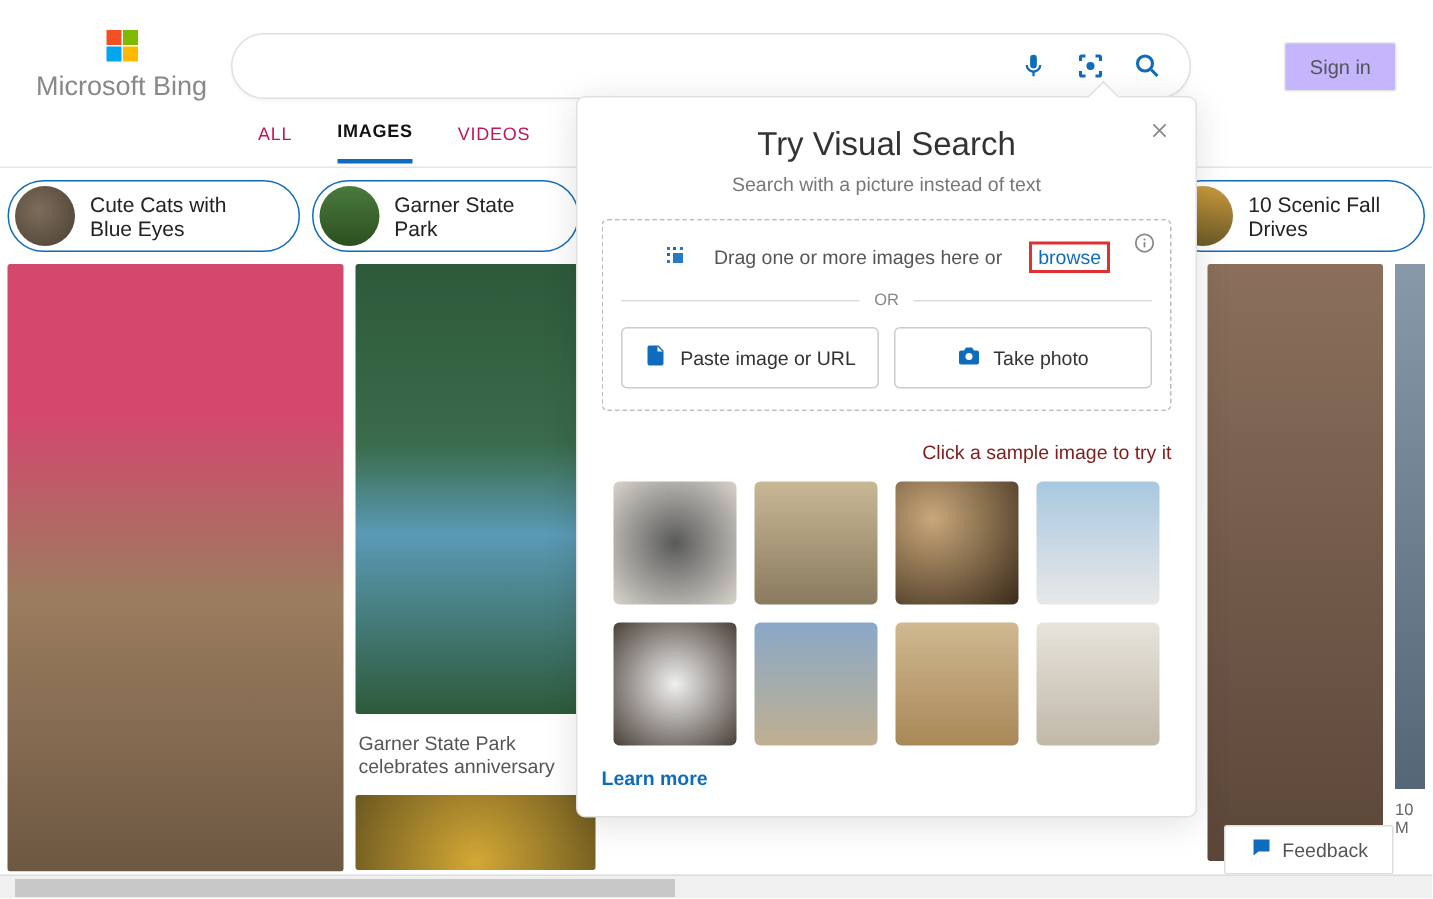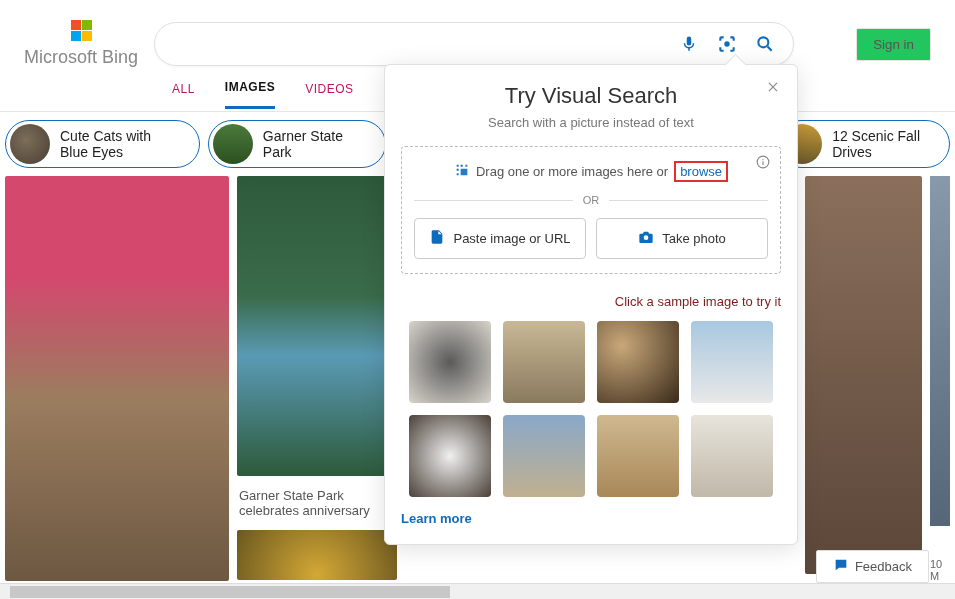--- a/index.html
+++ b/index.html
@@ -8,21 +8,21 @@
 .header { display: flex; align-items: center; padding: 20px 24px 10px; gap: 16px; }
 .logo { display: flex; align-items: center; gap: 6px; font-size: 18px; color: #888; font-weight: 400; flex-direction: column;}
 .logo-squares { display: grid; grid-template-columns: 10px 10px; grid-template-rows: 10px 10px; gap: 1px;}
 .sq { width: 10px; height: 10px; }
 .sq1{background:#f25022}.sq2{background:#7fba00}.sq3{background:#00a4ef}.sq4{background:#ffb900}
 
 .search-bar { flex: 1; height: 44px; border: 1px solid #e0e0e0; border-radius: 22px; display: flex; align-items: center; padding: 0 18px; max-width: 640px; box-shadow: 0 1px 3px rgba(0,0,0,.05);}
 .search-icons { margin-left: auto; display: flex; gap: 18px; align-items: center; }
 .sicon { color: #0f6cbd; width: 20px; height: 20px; display:flex; align-items:center; justify-content:center;}
 
-.signin { margin-left: auto; background: #22c55e; border: 1px solid #e5e5e5; padding: 8px 16px; color: #555; cursor: pointer; border-radius: 2px;}
+.signin { margin-left: auto; background: #c4b5fd; border: 1px solid #e5e5e5; padding: 8px 16px; color: #555; cursor: pointer; border-radius: 2px;}
 
 .tabs { display: flex; gap: 30px; padding-left: 172px; border-bottom: 1px solid #e5e5e5; height: 34px; align-items: center;}
 .tab { font-size: 12px; color: #be185d; letter-spacing: .5px; padding-bottom: 12px; cursor:pointer;}
 .tab.active { color: #111; border-bottom: 3px solid #0f6cbd; font-weight: 600;}
 
 .pillrow { display: flex; gap: 8px; padding: 8px 5px; overflow: hidden;}
 .pill { border: 1px solid #0f6cbd; border-radius: 24px; display: flex; align-items: center; gap: 10px; padding: 4px 16px 4px 4px; min-width: 178px; height: 48px; cursor:pointer;}
 .pill-img { width: 40px; height: 40px; border-radius: 50%; background:#888; flex-shrink:0;}
 .pill-img.cat{background: radial-gradient(circle at 40% 40%, #7d6d5a, #4a3f33);}
 .pill-img.pk{background: linear-gradient(#4a7a3c,#2c5020);}
@@ -32,31 +32,31 @@
 
 .results { display: flex; gap: 8px; padding: 0 5px; overflow:hidden;}
 .rescol { display: flex; flex-direction: column; gap: 8px; }
 .imgcard { background:#777; border-radius:2px;}
 .imgcard.kitten{width:224px; height:405px; background: linear-gradient(180deg,#d4486e 0%,#d4486e 25%, #9b7d5f 55%, #6d5842 100%);}
 .imgcard.park{width:160px; height:300px; background:linear-gradient(#2d5a3a,#3a6b4a 40%,#5a9ab5 60%,#2d5a3a);}
 .cap{font-size:13px; color:#555; padding:4px 2px; width:160px;}
 .imgcard.gold{width:160px; height:50px; background:radial-gradient(circle at 50% 90%,#d4a835,#6b5820);}
 .imgcard.person{width:194px; height:398px; background:linear-gradient(#8b6f5c,#5a4638); margin-left:400px;}
 .rightcol{width:20px;}
-.rightcap{font-size:11px;color:#666;margin-top:24px;}
+.rightcap{font-size:11px;color:#666;}
 
 
 .popover { position: absolute; top: 64px; left: 384px; width: 414px; background:#fff; border:1px solid #e0e0e0; border-radius:6px; box-shadow: 0 4px 24px rgba(0,0,0,.12); padding: 18px 16px; z-index:10;}
 .popover::before{content:""; position:absolute; top:-8px; right:54px; width:14px; height:14px; background:#fff; border-left:1px solid #e0e0e0; border-top:1px solid #e0e0e0; transform:rotate(45deg);}
 .close-x{position:absolute; top:10px; right:12px; color:#888; cursor:pointer; font-size:18px; width:24px; height:24px; display:flex; align-items:center; justify-content:center;}
 .pop-title{text-align:center; font-size:22px; color:#333; font-weight:400;}
 .pop-sub{text-align:center; font-size:13px; color:#777; margin-top:6px;}
 .dropzone{border:1px dashed #bbb; border-radius:4px; margin-top:16px; padding:14px 12px 14px; position:relative;}
 .info-i{position:absolute; top:8px; right:8px; color:#888; width:16px; height:16px;}
-.drop-line{text-align:center; font-size:13px; color:#555; display:flex; align-items:center; justify-content:center; gap:6px;}
+.drop-line{text-align:center; font-size:13px; color:#555; display:flex; align-items:center; justify-content:center; gap:18px;}
 .drop-line a{color:#0f6cbd; text-decoration:none;}
 .browse-wrap{border:2px solid #e03030; padding:1px 4px; display:inline-block;}
 .or-row{display:flex; align-items:center; gap:10px; margin:12px 0;}
 .or-row hr{flex:1; border:none; border-top:1px solid #ddd;}
 .or-txt{font-size:11px; color:#888;}
 .btnrow{display:flex; gap:10px;}
 .pbtn{flex:1; border:1px solid #ccc; border-radius:4px; background:#fff; padding:10px; font-size:13px; color:#333; display:flex; align-items:center; justify-content:center; gap:8px; cursor:pointer;}
 .bicon{color:#0f6cbd;}
 .sample-title{text-align:right; font-size:13px; color:#7f1d1d; margin:20px 0 12px;}
 .sample-grid{display:grid; grid-template-columns:repeat(4, 82px); gap:12px; justify-content:center;}
@@ -128,21 +128,21 @@
   <div class="pill">
     <div class="pill-img pk"></div>
     <div class="pill-txt">Garner State Park</div>
   </div>
   <div class="pill partial">
     <div class="pill-img"></div>
   </div>
   <div style="width:390px"></div>
   <div class="pill" style="min-width:150px">
     <div class="pill-img dr"></div>
-    <div class="pill-txt">12 Scenic Fall Drives</div>
+    <div class="pill-txt">10 Scenic Fall Drives</div>
   </div>
 </div>
 
 <div class="results">
   <div class="rescol">
     <div class="imgcard kitten"></div>
   </div>
   <div class="rescol">
     <div class="imgcard park"></div>
     <div class="cap">Garner State Park celebrates anniversary</div>

